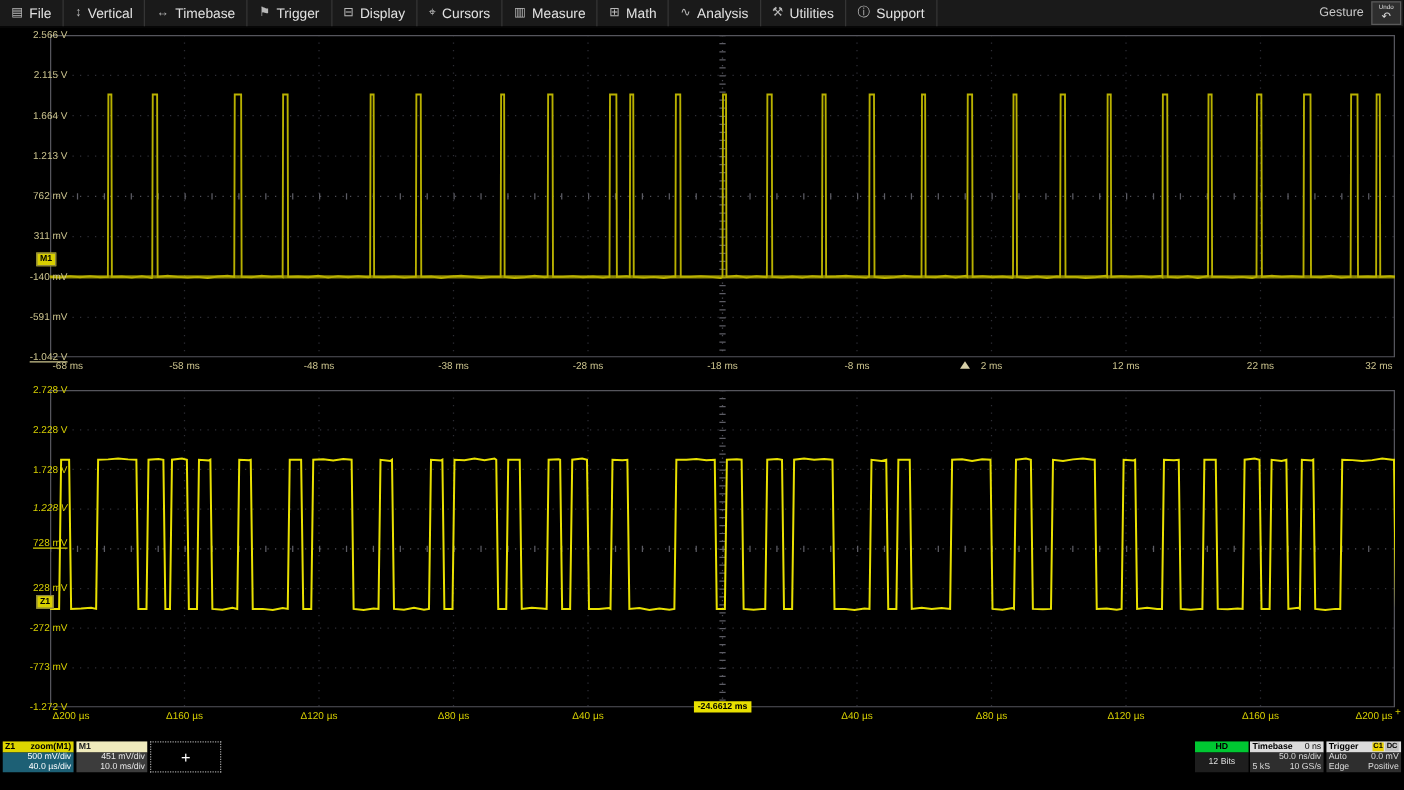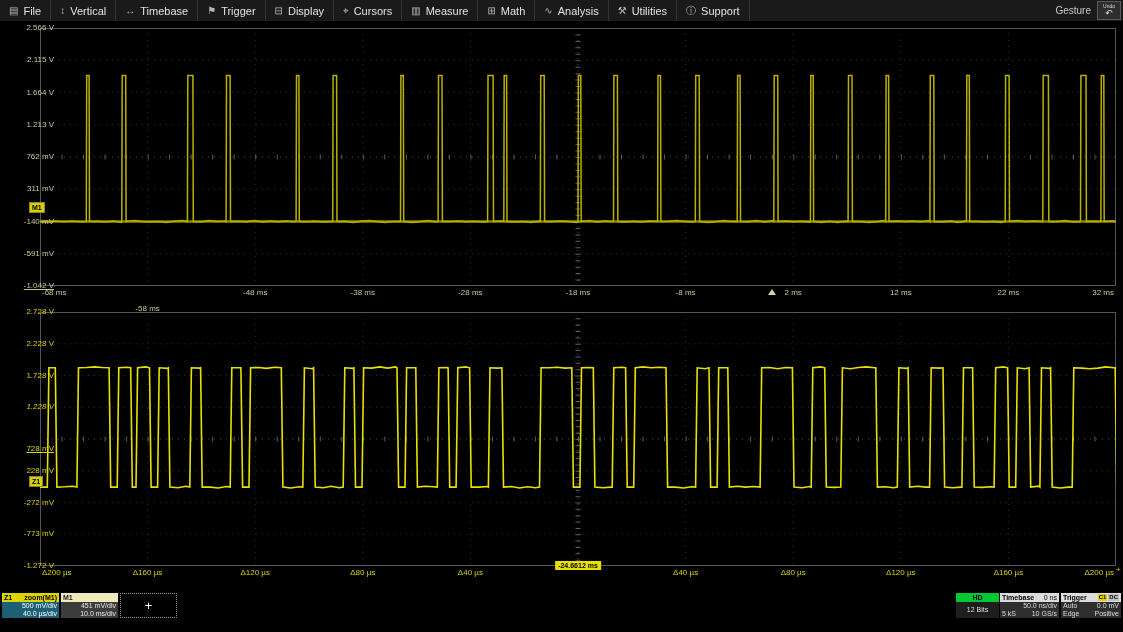--- a/index.html
+++ b/index.html
@@ -109,21 +109,21 @@
       <div class="ylab topcol" style="left: 0px; top: 23px;">2.566 V</div>
       <div class="ylab topcol" style="left: 0px; top: 55.25px;">2.115 V</div>
       <div class="ylab topcol" style="left: 0px; top: 87.5px;">1.664 V</div>
       <div class="ylab topcol" style="left: 0px; top: 119.75px;">1.213 V</div>
       <div class="ylab topcol" style="left: 0px; top: 152px;">762 mV</div>
       <div class="ylab topcol" style="left: 0px; top: 184.25px;">311 mV</div>
       <div class="ylab topcol" style="left: 0px; top: 216.5px;">-140 mV</div>
       <div class="ylab topcol" style="left: 0px; top: 248.75px;">-591 mV</div>
       <div class="ylab topcol" style="left: 0px; top: 281px; text-decoration: underline;">-1.042 V</div>
       <div class="xlab topcol" style="left: 42px; top: 288px;">-68 ms</div>
-      <div class="xlab topcol" style="left: 147.6px; transform: translateX(-50%); top: 304px;">-58 ms</div>
+      <div class="xlab topcol" style="left: 147.6px; transform: translateX(-50%); top: 288px;">-58 ms</div>
       <div class="xlab topcol" style="left: 255.2px; transform: translateX(-50%); top: 288px;">-48 ms</div>
       <div class="xlab topcol" style="left: 362.8px; transform: translateX(-50%); top: 288px;">-38 ms</div>
       <div class="xlab topcol" style="left: 470.4px; transform: translateX(-50%); top: 288px;">-28 ms</div>
       <div class="xlab topcol" style="left: 578px; transform: translateX(-50%); top: 288px;">-18 ms</div>
       <div class="xlab topcol" style="left: 685.6px; transform: translateX(-50%); top: 288px;">-8 ms</div>
       <div class="xlab topcol" style="left: 793.2px; transform: translateX(-50%); top: 288px;">2 ms</div>
       <div class="xlab topcol" style="left: 900.8px; transform: translateX(-50%); top: 288px;">12 ms</div>
       <div class="xlab topcol" style="left: 1008.4px; transform: translateX(-50%); top: 288px;">22 ms</div>
       <div class="xlab topcol" style="left: 1114px; transform: translateX(-100%); top: 288px;">32 ms</div>
       <div class="chbadge" style="left: 29px; top: 202.489px;">M1</div>
@@ -147,21 +147,21 @@
         <line x1="0" y1="127" x2="1076" y2="127" class="gc"></line>
         <line x1="0" y1="127" x2="1076" y2="127" class="gt" stroke-dasharray="1 20.52"></line>
         <line x1="538" y1="0" x2="538" y2="254" class="gtv" stroke-dasharray="1 5.35"></line>
         <rect x="0.5" y="0.5" width="1075" height="253" class="gb"></rect>
         <path d="M0 175.1 L0.0 175.1 L7.3 175.1 L8.9 55.8 L8.9 55.8 L15.3 55.8 L16.9 175.1 L16.9 175.1 L24.9 174.8 L32.9 174.2 L36.9 175.1 L38.5 55.8 L38.5 55.8 L46.5 55.5 L54.5 54.9 L62.5 55.5 L69.1 55.8 L70.7 175.1 L70.7 175.1 L77.2 175.1 L78.8 55.8 L78.8 55.8 L86.8 55.2 L90.7 55.8 L92.3 175.1 L92.3 175.1 L96.0 175.1 L97.6 55.8 L97.6 55.8 L105.6 54.9 L109.5 55.8 L111.1 175.1 L111.1 175.1 L117.6 175.1 L119.2 55.8 L119.2 55.8 L127.2 56.4 L128.3 55.8 L129.9 175.1 L129.9 175.1 L137.9 175.7 L145.9 174.2 L149.8 175.1 L151.4 55.8 L151.4 55.8 L159.4 56.1 L160.6 55.8 L162.2 175.1 L162.2 175.1 L170.2 175.1 L178.2 176.0 L186.2 174.5 L190.2 175.1 L191.8 55.8 L191.8 55.8 L199.8 55.8 L200.9 55.8 L202.6 175.1 L202.6 175.1 L209.0 175.1 L210.6 55.8 L210.6 55.8 L218.6 55.5 L226.6 56.4 L234.6 55.2 L241.3 55.8 L242.9 175.1 L242.9 175.1 L250.9 176.0 L258.9 174.8 L262.8 175.1 L264.4 55.8 L264.4 55.8 L272.4 56.7 L273.6 55.8 L275.2 175.1 L275.2 175.1 L283.2 175.7 L291.2 174.2 L299.2 175.7 L303.2 175.1 L304.8 55.8 L304.8 55.8 L312.8 56.4 L313.9 55.8 L315.5 175.1 L315.5 175.1 L322.0 175.1 L323.6 55.8 L323.6 55.8 L331.6 56.1 L339.6 54.9 L347.6 56.1 L355.6 54.9 L357.0 55.8 L358.6 175.1 L358.6 175.1 L365.0 175.1 L366.6 55.8 L366.6 55.8 L374.6 55.8 L375.8 55.8 L377.4 175.1 L377.4 175.1 L385.4 174.2 L393.4 174.8 L397.3 175.1 L398.9 55.8 L398.9 55.8 L406.9 55.5 L408.1 55.8 L409.7 175.1 L409.7 175.1 L416.1 175.1 L417.8 55.8 L417.8 55.8 L425.8 54.9 L429.6 55.8 L431.2 175.1 L431.2 175.1 L439.2 175.1 L447.2 174.5 L448.4 175.1 L450.0 55.8 L450.0 55.8 L458.0 56.1 L461.9 55.8 L463.5 175.1 L463.5 175.1 L471.5 174.5 L479.5 176.0 L487.5 174.8 L495.5 175.7 L499.5 175.1 L501.1 55.8 L501.1 55.8 L509.1 55.8 L517.1 55.2 L525.1 56.1 L531.8 55.8 L533.4 175.1 L533.4 175.1 L539.9 175.1 L541.5 55.8 L541.5 55.8 L549.5 55.5 L553.3 55.8 L554.9 175.1 L554.9 175.1 L562.9 175.7 L570.9 175.1 L572.2 175.1 L573.8 55.8 L573.8 55.8 L581.8 55.2 L585.6 55.8 L587.2 175.1 L587.2 175.1 L593.7 175.1 L595.3 55.8 L595.3 55.8 L603.3 54.9 L611.3 55.8 L619.3 55.2 L626.0 55.8 L627.6 175.1 L627.6 175.1 L635.6 175.1 L643.6 176.0 L651.6 174.8 L655.6 175.1 L657.2 55.8 L657.2 55.8 L665.2 56.7 L669.0 55.8 L670.6 175.1 L670.6 175.1 L677.1 175.1 L678.7 55.8 L678.7 55.8 L686.7 55.8 L687.8 55.8 L689.4 175.1 L689.4 175.1 L697.4 174.2 L705.4 175.1 L713.4 174.5 L720.1 175.1 L721.7 55.8 L721.7 55.8 L729.7 55.5 L737.7 56.7 L745.7 55.5 L752.4 55.8 L754.0 175.1 L754.0 175.1 L762.0 175.7 L770.0 174.5 L771.2 175.1 L772.8 55.8 L772.8 55.8 L780.8 54.9 L784.7 55.8 L786.3 175.1 L786.3 175.1 L794.3 175.4 L800.8 175.1 L802.4 55.8 L802.4 55.8 L810.4 56.7 L818.4 55.5 L826.4 54.9 L834.4 55.8 L835.8 55.8 L837.4 175.1 L837.4 175.1 L845.4 174.8 L853.4 175.7 L857.3 175.1 L858.9 55.8 L858.9 55.8 L866.9 56.4 L868.1 55.8 L869.7 175.1 L869.7 175.1 L877.7 174.2 L885.7 175.1 L889.6 175.1 L891.2 55.8 L891.2 55.8 L899.2 56.1 L903.0 55.8 L904.6 175.1 L904.6 175.1 L912.6 175.7 L920.6 175.1 L921.9 175.1 L923.5 55.8 L923.5 55.8 L931.5 55.8 L932.6 55.8 L934.2 175.1 L934.2 175.1 L942.2 175.4 L950.2 174.8 L954.1 175.1 L955.7 55.8 L955.7 55.8 L963.7 54.9 L967.6 55.8 L969.2 175.1 L969.2 175.1 L975.7 175.1 L977.3 55.8 L977.3 55.8 L985.3 56.7 L989.1 55.8 L990.7 175.1 L990.7 175.1 L998.7 174.2 L999.9 175.1 L1001.5 55.8 L1001.5 55.8 L1009.5 56.4 L1010.6 55.8 L1012.2 175.1 L1012.2 175.1 L1020.2 176.0 L1028.2 175.1 L1032.2 175.1 L1033.8 55.8 L1033.8 55.8 L1041.8 56.1 L1049.8 56.7 L1057.8 56.1 L1065.8 54.9 L1073.8 55.8 L1075.2 55.8 L1076.8 175.1" fill="none" stroke="#e8e000" stroke-width="1.6"></path>
       </svg>
       <div class="ylab botcol" style="left: 0px; top: 307px;">2.728 V</div>
       <div class="ylab botcol" style="left: 0px; top: 338.75px;">2.228 V</div>
       <div class="ylab botcol" style="left: 0px; top: 370.5px;">1.728 V</div>
       <div class="ylab botcol" style="left: 0px; top: 402.25px; font-style: italic;">1.228 V</div>
-      <div class="ylab botcol" style="left: 0px; top: 444px; text-decoration: underline;">728 mV</div>
+      <div class="ylab botcol" style="left: 0px; top: 430px; text-decoration: underline;">728 mV</div>
       <div class="ylab botcol" style="left: 0px; top: 465.75px;">228 mV</div>
       <div class="ylab botcol" style="left: 0px; top: 497.5px; text-align: right;">-272 mV</div>
       <div class="ylab botcol" style="left: 0px; top: 529.25px;">-773 mV</div>
       <div class="ylab botcol" style="left: 0px; top: 561px;">-1.272 V</div>
       <div class="xlab botcol" style="left: 42px; top: 568px;">Δ200 µs</div>
       <div class="xlab botcol" style="left: 147.6px; transform: translateX(-50%); top: 568px;">Δ160 µs</div>
       <div class="xlab botcol" style="left: 255.2px; transform: translateX(-50%); top: 568px;">Δ120 µs</div>
       <div class="xlab botcol" style="left: 362.8px; transform: translateX(-50%); top: 568px;">Δ80 µs</div>
       <div class="xlab botcol" style="left: 470.4px; transform: translateX(-50%); top: 568px;">Δ40 µs</div>
       <div class="xlab botcol" style="left: 685.6px; transform: translateX(-50%); top: 568px;">Δ40 µs</div>

